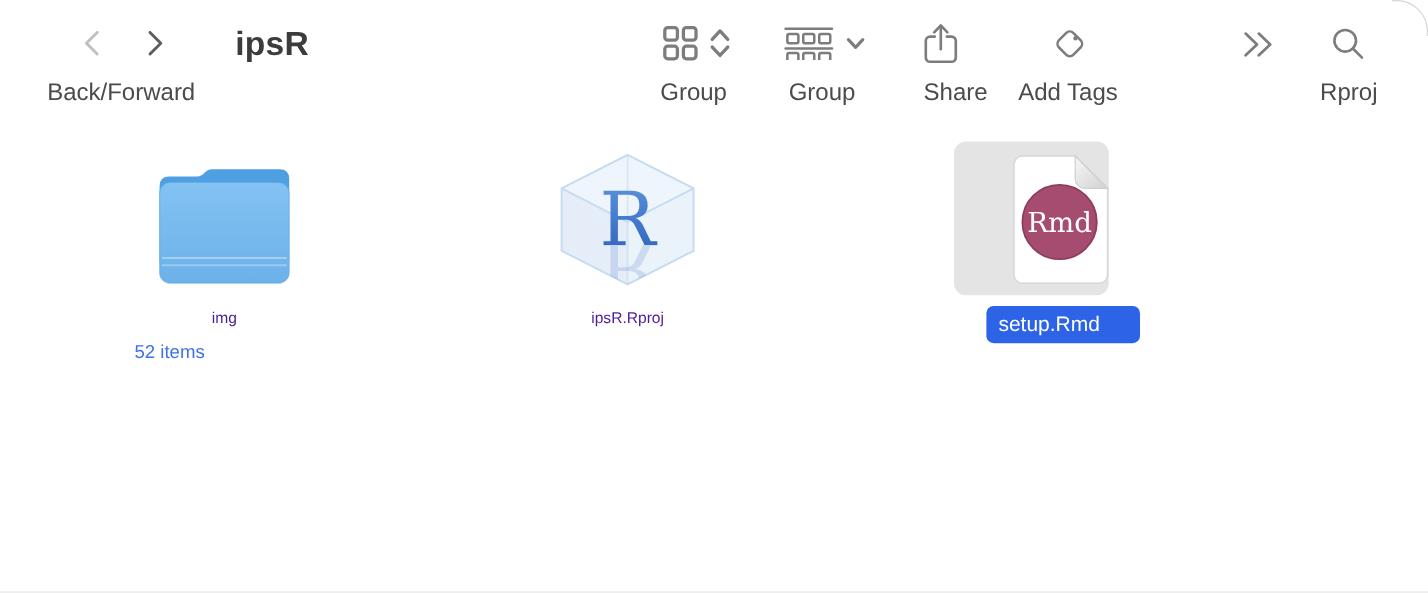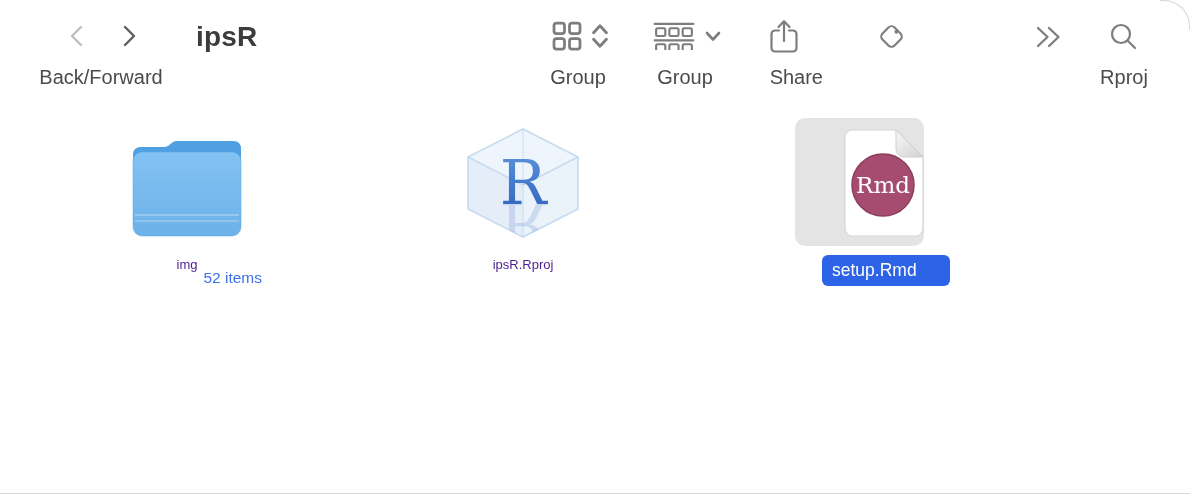--- a/index.html
+++ b/index.html
@@ -47,23 +47,23 @@
   }
 
   
   .file-item { position: absolute; }
   .file-label {
     position: absolute; top: 257px;
     font-size: 13px; color: #4c1d95;
     text-align: center; white-space: nowrap;
   }
   .file-info {
-    position: absolute; top: 269px;
+    position: absolute; top: 285px;
     font-size: 15.5px; color: #3e71e8;
-    text-align: right; white-space: nowrap;
+    text-align: left; white-space: nowrap;
   }
   .icon-sel-bg {
     position: absolute; left: 795px; top: 118px;
     width: 129px; height: 128px; border-radius: 10px;
     background: #e4e4e5;
   }
   .label-pill {
     position: absolute; top: 255px; left: 822px;
     min-width: 128px; height: 31px; border-radius: 6px;
     background: #2c63e7; color: #ffffff;
@@ -149,20 +149,21 @@
     <button class="icon-btn" style="left:875px; top:20px; width:32px; height:32px;">
       <span>
         <svg width="31" height="31" viewBox="0 0 32 32">
           <g transform="rotate(45 16 16)">
             <rect class="tb-stroke-sq" x="7.2" y="7.2" width="17.6" height="17.6" rx="4.5"></rect>
           </g>
           <circle cx="20.9" cy="11.2" r="1.9" fill="#7d7d7d"></circle>
         </svg>
       </span>
     </button>
+    <div class="tool-label" style="left:830px; width:120px;">Add Tags</div>
 
     <button class="icon-btn" style="left:1034px; top:24px; width:30px; height:26px;">
       <span>
         <svg width="28" height="24" viewBox="0 0 28 24">
           <polyline class="tb-stroke" points="3,3 12.5,12 3,21" style="stroke-width:2.3"></polyline>
           <polyline class="tb-stroke" points="14,3 23.5,12 14,21" style="stroke-width:2.3"></polyline>
         </svg>
       </span>
     </button>
 

